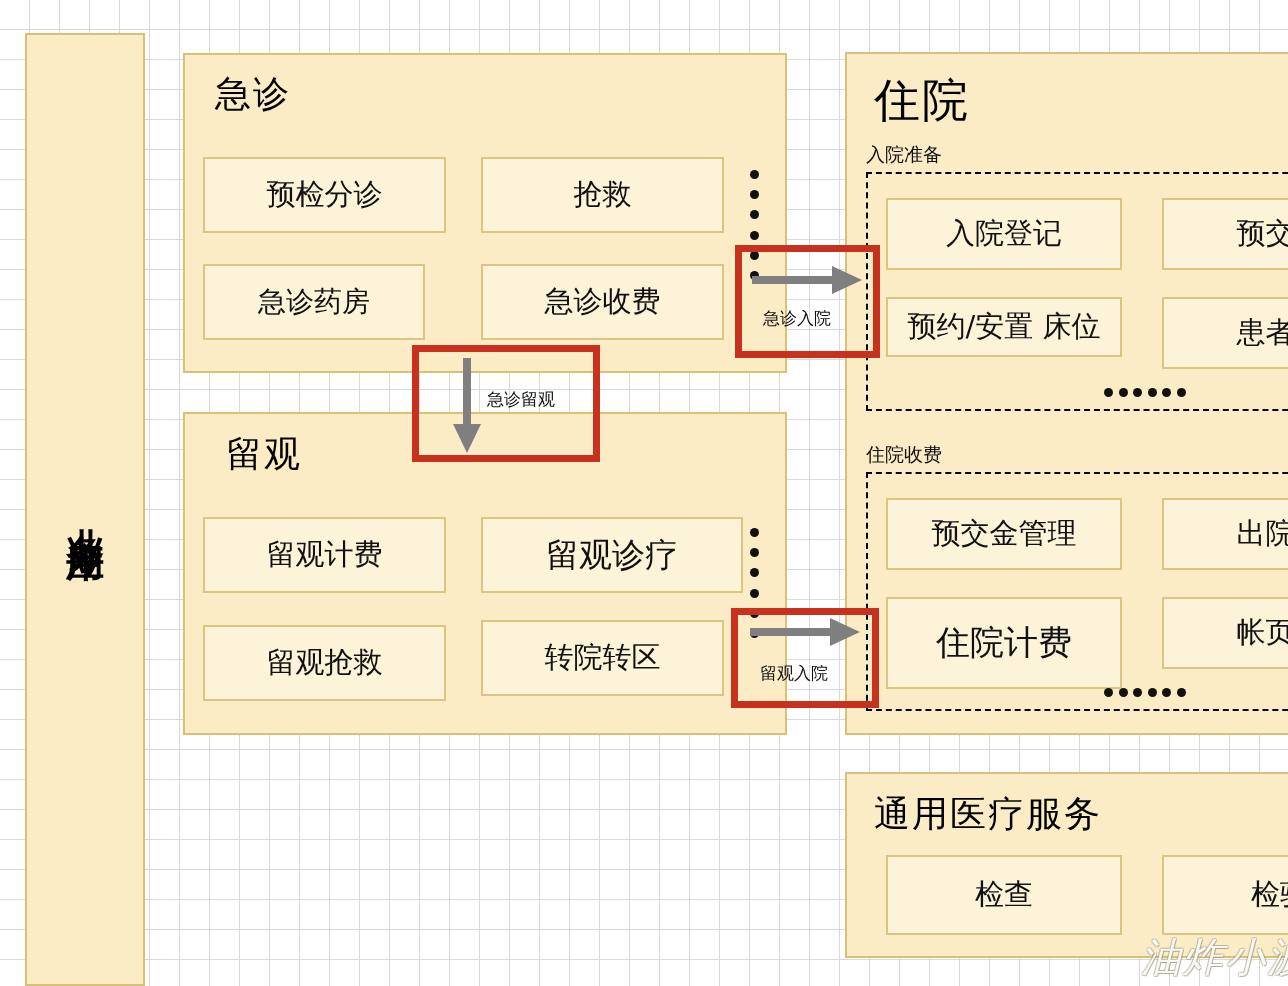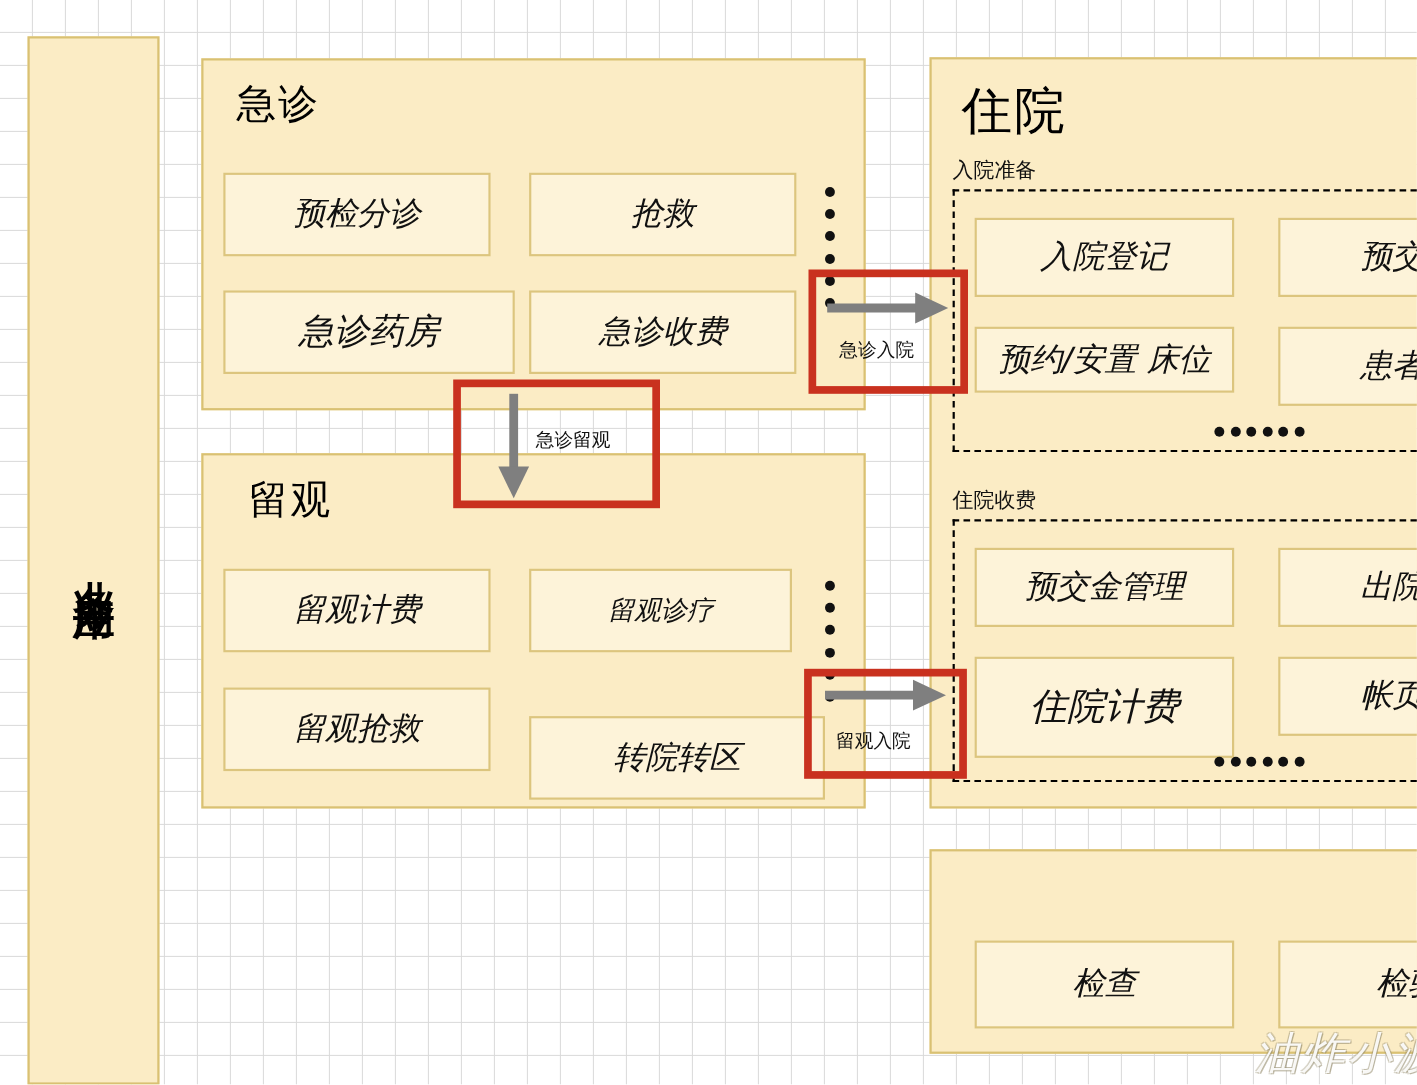--- a/index.html
+++ b/index.html
@@ -47,21 +47,20 @@
     position: absolute;
     background: #fdf3d9;
     border: 2px solid #dcc57e;
     box-sizing: border-box;
     display: flex;
     align-items: center;
     justify-content: center;
     color: #111111;
     white-space: nowrap;
     overflow: visible;
-    font-style: italic;
   }
   .subgroup-label {
     position: absolute;
     font-size: 19px;
     color: #111111;
     white-space: nowrap;
   }
   .dashed-group {
     position: absolute;
     border: 2px dashed #000000;
@@ -159,40 +158,40 @@
   <div class="panel" id="sidebar-panel" style="left:25px; top:33px; width:120px; height:953px;">
     <div id="sidebar-label">业务应用</div>
   </div>
 
   <div class="panel" id="emergency-panel" style="left:183px; top:53px; width:604px; height:320px;">
   </div>
   <div class="panel-title" style="left:215px; top:70px; font-size:36px;">急诊</div>
 
   <div class="leafbox" style="left:203px; top:157px; width:243px; height:76px; font-size:29px;">预检分诊</div>
   <div class="leafbox" style="left:481px; top:157px; width:243px; height:76px; font-size:29px;">抢救</div>
-  <div class="leafbox" style="left:203px; top:264px; width:265px; height:76px; font-size:32px;">急诊药房</div>
+  <div class="leafbox" style="left:203px; top:264px; width:222px; height:76px; font-size:28px;">急诊药房</div>
   <div class="leafbox" style="left:481px; top:264px; width:243px; height:76px; font-size:29px;">急诊收费</div>
 
   <div class="vdots" style="left:750px; top:170px; width:9px; height:110px;">
     <i></i>
       <i></i>
       <i></i>
       <i></i>
       <i></i>
       <i></i>
   </div>
 
   <div class="panel" id="observation-panel" style="left:183px; top:412px; width:604px; height:323px;">
   </div>
   <div class="panel-title" style="left:226px; top:430px; font-size:36px;">留观</div>
 
   <div class="leafbox" style="left:203px; top:517px; width:243px; height:76px; font-size:29px;">留观计费</div>
-  <div class="leafbox" style="left:481px; top:517px; width:239px; height:76px; font-size:24px;">留观诊疗</div>
+  <div class="leafbox" style="left:481px; top:517px; width:262px; height:76px; font-size:33px;">留观诊疗</div>
   <div class="leafbox" style="left:203px; top:625px; width:243px; height:76px; font-size:29px;">留观抢救</div>
-  <div class="leafbox" style="left:481px; top:651px; width:269px; height:76px; font-size:29px;">转院转区</div>
+  <div class="leafbox" style="left:481px; top:620px; width:243px; height:76px; font-size:29px;">转院转区</div>
 
   <div class="vdots" style="left:750px; top:528px; width:9px; height:110px;">
     <i></i>
       <i></i>
       <i></i>
       <i></i>
       <i></i>
       <i></i>
   </div>
 
@@ -229,20 +228,21 @@
     <i></i>
       <i></i>
       <i></i>
       <i></i>
       <i></i>
       <i></i>
   </div>
 
   <div class="panel" id="general-panel" style="left:845px; top:772px; width:470px; height:186px;">
   </div>
+  <div class="panel-title" style="left:874px; top:790px; font-size:36px;">通用医疗服务</div>
 
   <div class="leafbox" style="left:886px; top:855px; width:236px; height:80px; font-size:29px;">检查</div>
   <div class="leafbox" style="left:1162px; top:855px; width:236px; height:80px; font-size:29px;">检验</div>
 
   <div class="callout" style="left:735px; top:245px; width:145px; height:113px;"></div>
   <svg class="arrow-svg" style="left:752px; top:266px;" width="110" height="28" viewBox="0 0 110 28">
     <line x1="0" y1="14" x2="84" y2="14" stroke="#7f7f7f" stroke-width="8"></line>
     <polygon points="80,0 110,14 80,28" fill="#7f7f7f"></polygon>
   </svg>
   <div class="callout-label" style="left:763px; top:307px;">急诊入院</div>

